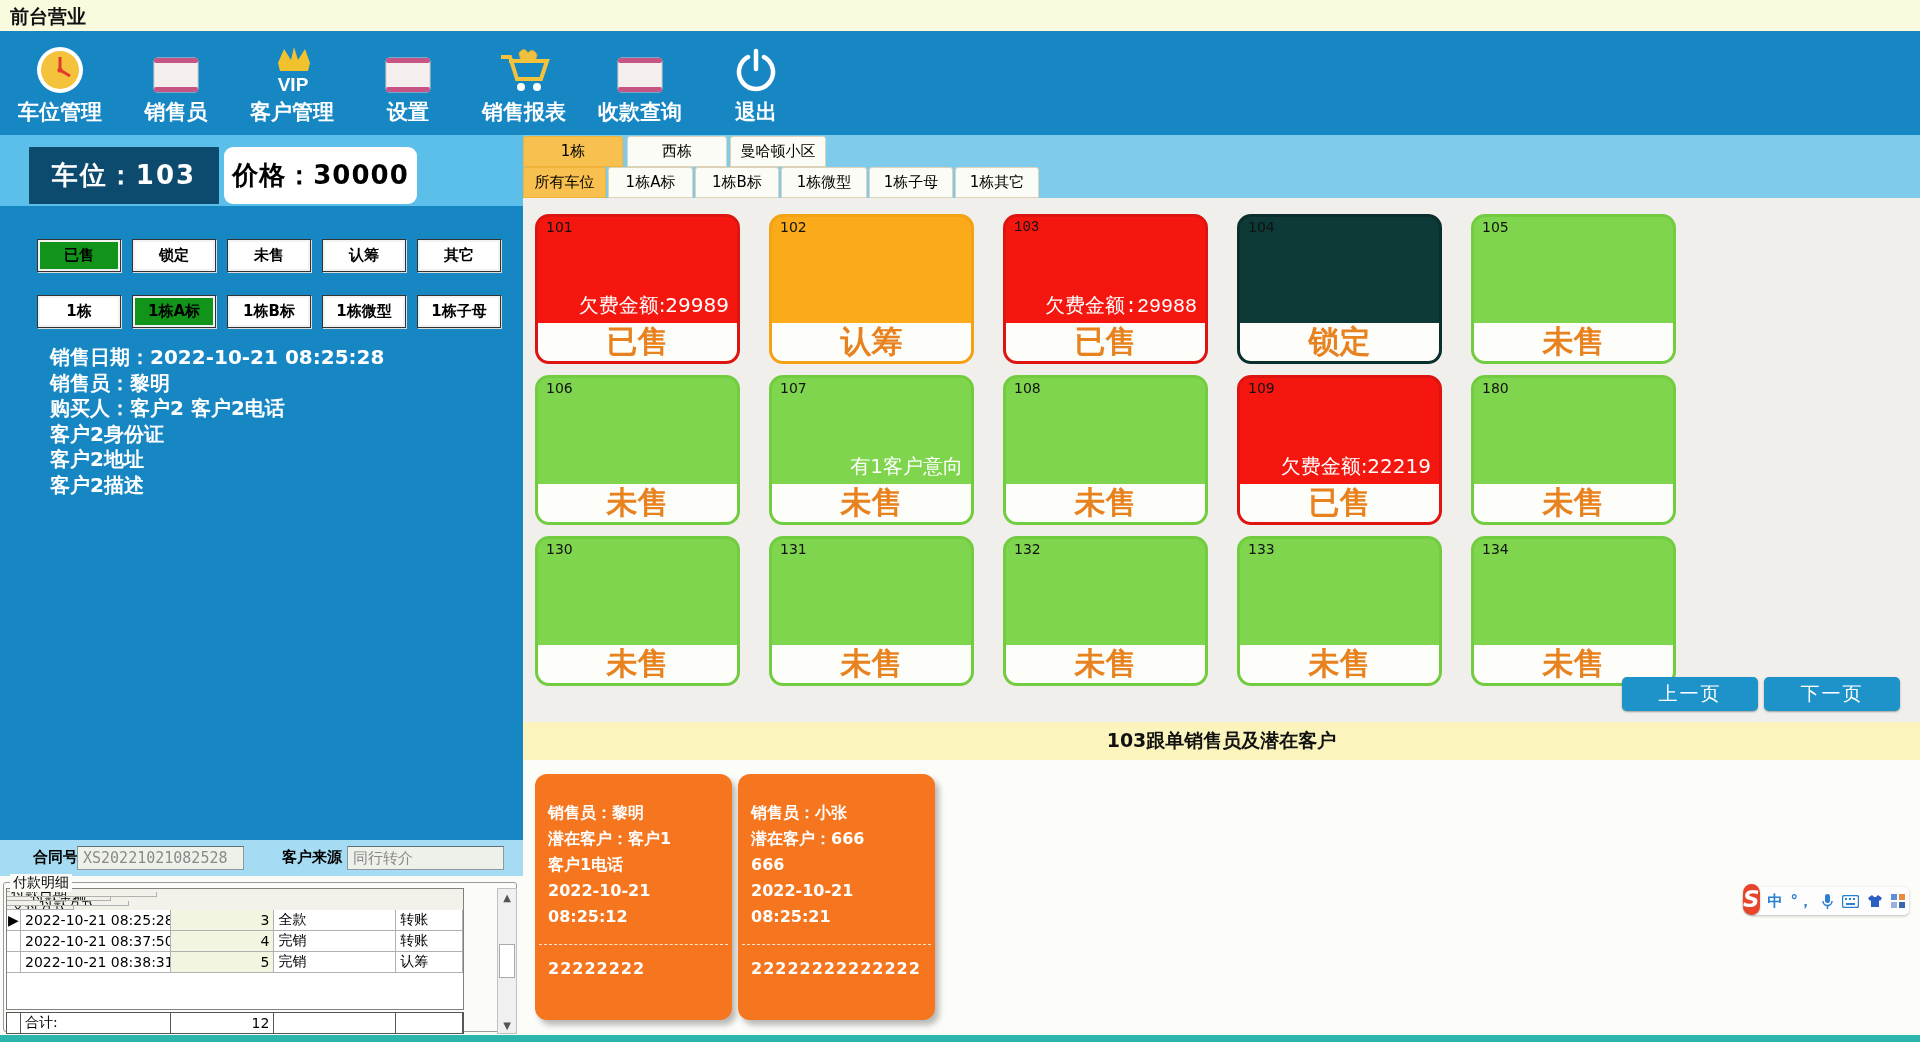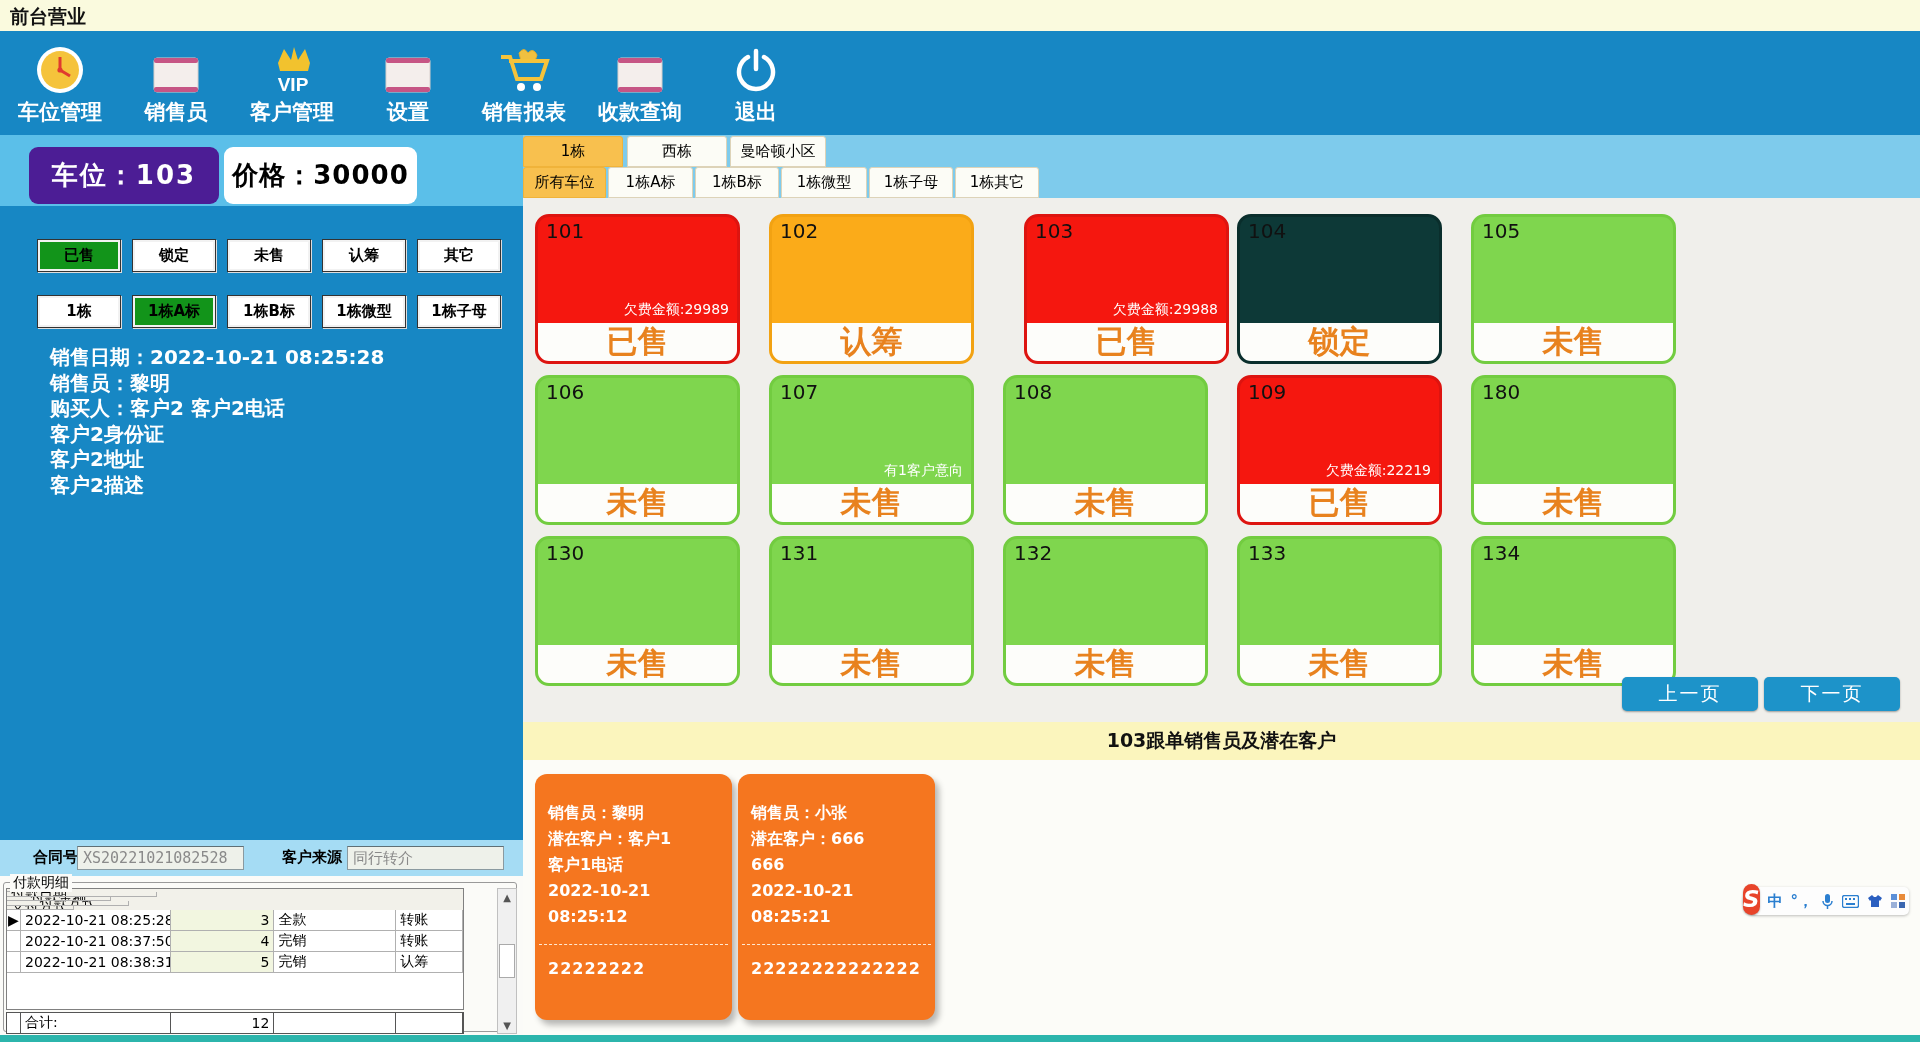--- a/index.html
+++ b/index.html
@@ -11,21 +11,21 @@
   .titlebar .title { display:inline-block; padding:4px 0 0 10px; font-size:19px; font-weight:bold; color:#111; }
 
   
   .toolbar { position:absolute; left:0; top:31px; width:100%; height:104px; background:#1787c4; display:flex; align-items:flex-start; padding:8px 0 0 14px; gap:24px; }
   .tb-item { display:flex; flex-direction:column; align-items:center; gap:3px; min-width:92px; cursor:pointer; }
   .tb-icon { height:56px; display:flex; align-items:flex-end; justify-content:center; }
   .tb-label { color:#fff; font-weight:bold; font-size:21px; white-space:nowrap; }
 
   
   .lp-strip { position:absolute; left:0; top:135px; width:523px; height:71px; background:#5bbfe9; }
-  .lp-space { position:absolute; left:29px; top:147px; width:190px; height:57px; background:#4c1d95; border-radius:9px; color:#fff; font-size:26px; font-weight:bold; display:flex; align-items:center; justify-content:center; letter-spacing:2px; }
+  .lp-space { position:absolute; left:29px; top:147px; width:190px; height:57px; background:#0c4a6e; border-radius:1px; color:#fff; font-size:26px; font-weight:bold; display:flex; align-items:center; justify-content:center; letter-spacing:2px; }
   .lp-price { position:absolute; left:224px; top:147px; width:193px; height:57px; background:#ffffff; border-radius:9px; color:#000; font-size:26px; font-weight:bold; display:flex; align-items:center; justify-content:center; letter-spacing:1px; }
   .lp-body { position:absolute; left:0; top:206px; width:523px; height:634px; background:#1787c4; }
   .btn-row { position:absolute; left:37px; display:flex; gap:11px; }
   .btn-row.r1 { top:33px; } .btn-row.r2 { top:89px; }
   .xbtn { width:84px; height:33px; background:#fff; border:1px solid #333; box-shadow:0 0 0 2px #f2f2f2 inset, 1px 1px 0 #ddd; font-weight:bold; font-size:15px; color:#000; display:flex; align-items:center; justify-content:center; cursor:pointer; }
   .xbtn.sel { background:#12941a; }
   .lp-details { position:absolute; left:50px; top:139px; color:#fff; font-weight:bold; font-size:20px; line-height:25.5px; }
   .lp-details div { white-space:nowrap; }
 
   
@@ -53,22 +53,22 @@
   .rp-topstrip { position:absolute; left:523px; top:135px; width:1397px; height:63px; background:#7ecbec; }
   .tab { position:absolute; height:31px; background:#fcfcf6; border:1px solid #ddd3b8; font-size:15px; color:#000; display:flex; align-items:center; justify-content:center; cursor:pointer; border-radius:3px 3px 0 0; }
   .tab.sel { background:#f8c04e; border-color:#f0b33a; }
   .rp-grid { position:absolute; left:523px; top:198px; width:1397px; height:524px; background:#f0efeb; }
 
   .sp { position:absolute; width:205px; height:150px; border-radius:14px; border:3px solid; overflow:hidden; cursor:pointer; }
   .c-red   { background:#f5170f; border-color:#dd1410; }
   .c-orange{ background:#fbab19; border-color:#f2a212; }
   .c-green { background:#7fd64e; border-color:#72cc40; }
   .c-dark  { background:#0d3937; border-color:#0a2e2c; }
-  .sp-num { position:absolute; top:2px; left:8px; font-size:20px; color:#111; }
-  .sp-note { position:absolute; bottom:42px; right:8px; color:#fff; font-size:14px; }
+  .sp-num { position:absolute; top:2px; left:8px; font-size:14px; color:#111; }
+  .sp-note { position:absolute; bottom:42px; right:8px; color:#fff; font-size:20px; }
   .sp-status { position:absolute; left:0; right:0; bottom:0; height:38px; background:#fdfdfa; color:#e8821e; font-size:31px; font-weight:bold; display:flex; align-items:center; justify-content:center; }
 
   .pg-btn { position:absolute; top:677px; width:136px; height:34px; background:#1d93c9; border-radius:5px; color:#fff; font-size:19px; display:flex; align-items:center; justify-content:center; cursor:pointer; box-shadow:0 1px 2px rgba(0,0,0,.35); letter-spacing:2px; }
   .pg-prev { left:1622px; } .pg-next { left:1764px; }
 
   .follow-header { position:absolute; left:523px; top:722px; width:1397px; height:38px; background:#fbf5bd; display:flex; align-items:center; justify-content:center; font-size:19px; font-weight:bold; color:#111; }
   .follow-area { position:absolute; left:523px; top:760px; width:1397px; height:275px; background:#fcfcf8; }
   .fcard { position:absolute; top:14px; width:197px; height:246px; background:#f5761f; border-radius:12px; box-shadow:4px 5px 6px rgba(0,0,0,.28); color:#fff; font-weight:bold; font-size:16px; cursor:pointer; }
   .fcard .flines { padding:26px 13px 0; line-height:26px; }
   .fcard .fdiv { margin:14px 4px 0; border-top:1px dashed #ffe9d2; }
@@ -265,21 +265,21 @@
   <div class="sp c-red" style="left:535px; top:214px;">
     <div class="sp-num">101</div>
     <div class="sp-note">欠费金额:29989</div>
     <div class="sp-status">已售</div>
   </div>
   <div class="sp c-orange" style="left:769px; top:214px;">
     <div class="sp-num">102</div>
     <div class="sp-note"></div>
     <div class="sp-status">认筹</div>
   </div>
-  <div class="sp c-red" style="left:1024px; top:214px;">
+  <div class="sp c-red" style="left:1003px; top:214px;font-family:Liberation Mono, monospace;">
     <div class="sp-num">103</div>
     <div class="sp-note">欠费金额:29988</div>
     <div class="sp-status">已售</div>
   </div>
   <div class="sp c-dark" style="left:1237px; top:214px;">
     <div class="sp-num">104</div>
     <div class="sp-note"></div>
     <div class="sp-status">锁定</div>
   </div>
   <div class="sp c-green" style="left:1471px; top:214px;">

